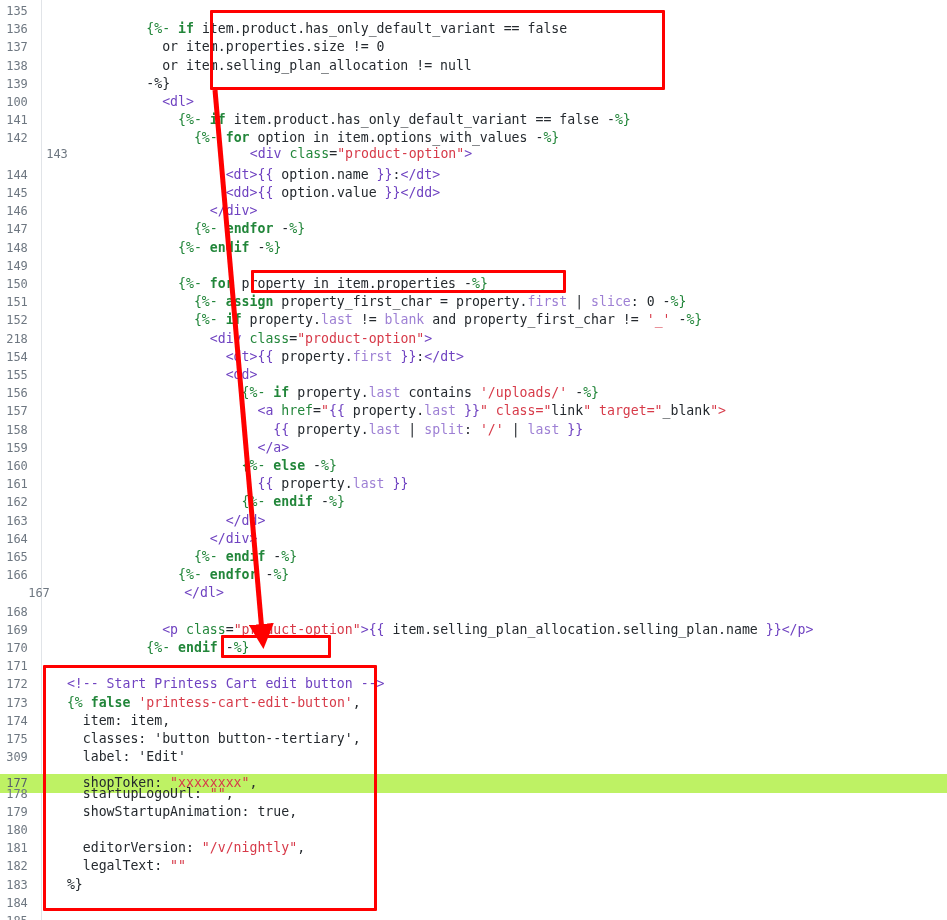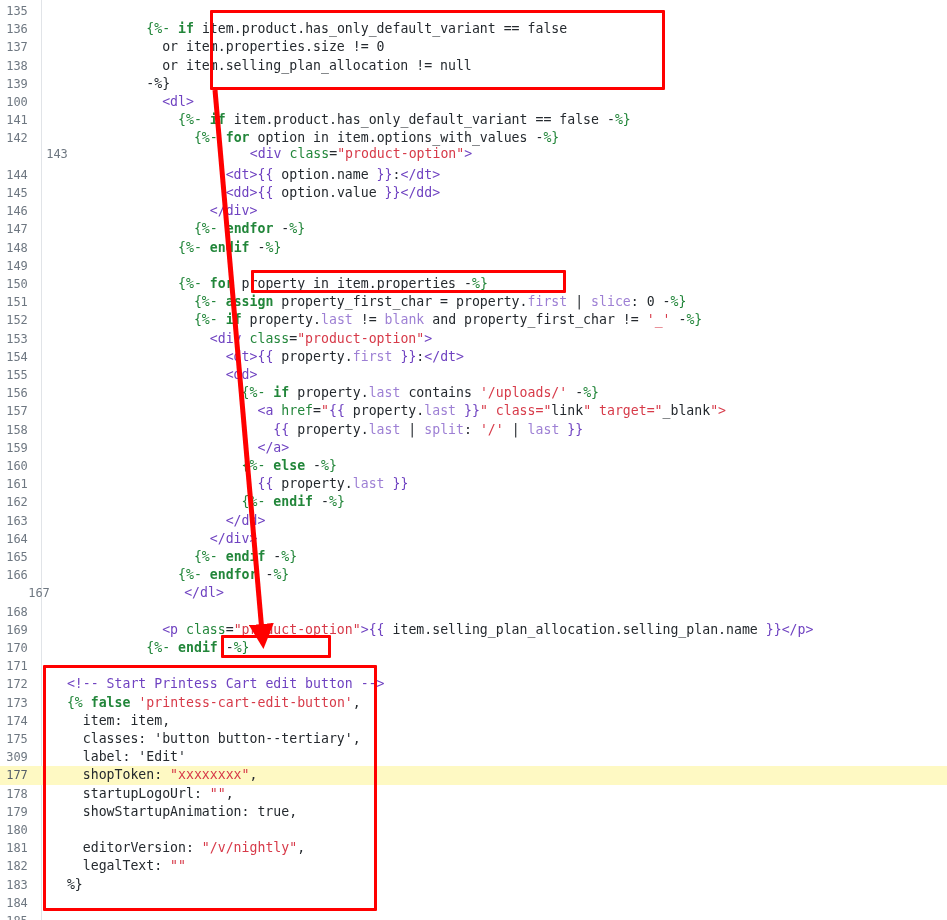--- a/index.html
+++ b/index.html
@@ -38,21 +38,21 @@
   
   .line {
     position: absolute;
     left: 0;
     right: 0;
     height: 18.2px;
     line-height: 18.2px;
     white-space: pre;
     font-size: 13.2px;
   }
-  .line.highlighted { background: #fef9c3; }
+  .line.highlighted { background: #bef264; margin-top: 8px; }
 
   .line .lineno {
     position: absolute;
     left: 0;
     width: 34px;
     text-align: center;
     color: #6e7781;
     font-size: 12px;
     font-family: "DejaVu Sans Mono", "Liberation Mono", monospace;
   }
@@ -113,21 +113,21 @@
       <div class="line" style="top: 145px; margin-left: 40px;"><span class="lineno">143</span><span class="code">                    <span class="t-tag">&lt;div</span> <span class="t-attr">class</span>=<span class="t-str">"product-option"</span><span class="t-tag">&gt;</span></span></div>
       <div class="line" style="top: 165.8px;"><span class="lineno">144</span><span class="code">                      <span class="t-tag">&lt;dt</span><span class="t-tag">&gt;</span><span class="t-tag">{{</span> <span class="t-plain">option</span><span class="t-punct">.</span><span class="t-plain">name</span> <span class="t-tag">}}</span>:<span class="t-tag">&lt;/dt</span><span class="t-tag">&gt;</span></span></div>
       <div class="line" style="top: 184px;"><span class="lineno">145</span><span class="code">                      <span class="t-tag">&lt;dd</span><span class="t-tag">&gt;</span><span class="t-tag">{{</span> <span class="t-plain">option</span><span class="t-punct">.</span><span class="t-plain">value</span> <span class="t-tag">}}</span><span class="t-tag">&lt;/dd</span><span class="t-tag">&gt;</span></span></div>
       <div class="line" style="top: 202.2px;"><span class="lineno">146</span><span class="code">                    <span class="t-tag">&lt;/div</span><span class="t-tag">&gt;</span></span></div>
       <div class="line" style="top: 220.4px;"><span class="lineno">147</span><span class="code">                  <span class="t-deli">{%-</span> <span class="t-kw">endfor</span> <span class="t-punct">-</span><span class="t-deli">%}</span></span></div>
       <div class="line" style="top: 238.6px;"><span class="lineno">148</span><span class="code">                <span class="t-deli">{%-</span> <span class="t-kw">endif</span> <span class="t-punct">-</span><span class="t-deli">%}</span></span></div>
       <div class="line" style="top: 256.8px; padding-left: 36px;"><span class="lineno">149</span><span class="code"></span></div>
       <div class="line" style="top: 275px;"><span class="lineno">150</span><span class="code">                <span class="t-deli">{%-</span> <span class="t-kw">for</span> <span class="t-plain">property</span> <span class="t-plain">in</span> <span class="t-plain">item</span><span class="t-punct">.</span><span class="t-plain">properties</span> <span class="t-punct">-</span><span class="t-deli">%}</span></span></div>
       <div class="line" style="top: 293.2px;"><span class="lineno">151</span><span class="code">                  <span class="t-deli">{%-</span> <span class="t-kw">assign</span> <span class="t-plain">property_first_char</span> <span class="t-punct">=</span> <span class="t-plain">property</span><span class="t-punct">.</span><span class="t-prop">first</span> <span class="t-punct">|</span> <span class="t-prop">slice</span><span class="t-punct">:</span> <span class="t-punct">0</span> <span class="t-punct">-</span><span class="t-deli">%}</span></span></div>
       <div class="line" style="top: 311.4px;"><span class="lineno">152</span><span class="code">                  <span class="t-deli">{%-</span> <span class="t-kw">if</span> <span class="t-plain">property</span><span class="t-punct">.</span><span class="t-prop">last</span> <span class="t-punct">!=</span> <span class="t-prop">blank</span> <span class="t-plain">and</span> <span class="t-plain">property_first_char</span> <span class="t-punct">!=</span> <span class="t-str">'_'</span> <span class="t-punct">-</span><span class="t-deli">%}</span></span></div>
-      <div class="line" style="top: 329.6px;"><span class="lineno">153</span><span class="code">                    <span class="t-tag">&lt;div</span> <span class="t-attr">class</span>=<span class="t-str">"product-option"</span><span class="t-tag">&gt;</span></span></div>
+      <div class="line" style="top: 329.6px;"><span class="lineno">218</span><span class="code">                    <span class="t-tag">&lt;div</span> <span class="t-attr">class</span>=<span class="t-str">"product-option"</span><span class="t-tag">&gt;</span></span></div>
       <div class="line" style="top: 347.8px;"><span class="lineno">154</span><span class="code">                      <span class="t-tag">&lt;dt</span><span class="t-tag">&gt;</span><span class="t-tag">{{</span> <span class="t-plain">property</span><span class="t-punct">.</span><span class="t-prop">first</span> <span class="t-tag">}}</span>:<span class="t-tag">&lt;/dt</span><span class="t-tag">&gt;</span></span></div>
       <div class="line" style="top: 366px;"><span class="lineno">155</span><span class="code">                      <span class="t-tag">&lt;dd</span><span class="t-tag">&gt;</span></span></div>
       <div class="line" style="top: 384.2px;"><span class="lineno">156</span><span class="code">                        <span class="t-deli">{%-</span> <span class="t-kw">if</span> <span class="t-plain">property</span><span class="t-punct">.</span><span class="t-prop">last</span> <span class="t-plain">contains</span> <span class="t-str">'/uploads/'</span> <span class="t-punct">-</span><span class="t-deli">%}</span></span></div>
       <div class="line" style="top: 402.4px;"><span class="lineno">157</span><span class="code">                          <span class="t-tag">&lt;a</span> <span class="t-attr">href</span>=<span class="t-str">"</span><span class="t-tag">{{</span> <span class="t-plain">property</span><span class="t-punct">.</span><span class="t-prop">last</span> <span class="t-tag">}}</span><span class="t-str">" class="</span>link<span class="t-str">" target="</span>_blank<span class="t-str">"&gt;</span></span></div>
       <div class="line" style="top: 420.6px;"><span class="lineno">158</span><span class="code">                            <span class="t-tag">{{</span> <span class="t-plain">property</span><span class="t-punct">.</span><span class="t-prop">last</span> <span class="t-punct">|</span> <span class="t-prop">split</span><span class="t-punct">:</span> <span class="t-str">'/'</span> <span class="t-punct">|</span> <span class="t-prop">last</span> <span class="t-tag">}}</span></span></div>
       <div class="line" style="top: 438.8px;"><span class="lineno">159</span><span class="code">                          <span class="t-tag">&lt;/a</span><span class="t-tag">&gt;</span></span></div>
       <div class="line" style="top: 457px;"><span class="lineno">160</span><span class="code">                        <span class="t-deli">{%-</span> <span class="t-kw">else</span> <span class="t-punct">-</span><span class="t-deli">%}</span></span></div>
       <div class="line" style="top: 475.2px;"><span class="lineno">161</span><span class="code">                          <span class="t-tag">{{</span> <span class="t-plain">property</span><span class="t-punct">.</span><span class="t-prop">last</span> <span class="t-tag">}}</span></span></div>
       <div class="line" style="top: 493.4px;"><span class="lineno">162</span><span class="code">                        <span class="t-deli">{%-</span> <span class="t-kw">endif</span> <span class="t-punct">-</span><span class="t-deli">%}</span></span></div>
       <div class="line" style="top: 511.6px;"><span class="lineno">163</span><span class="code">                      <span class="t-tag">&lt;/dd</span><span class="t-tag">&gt;</span></span></div>

